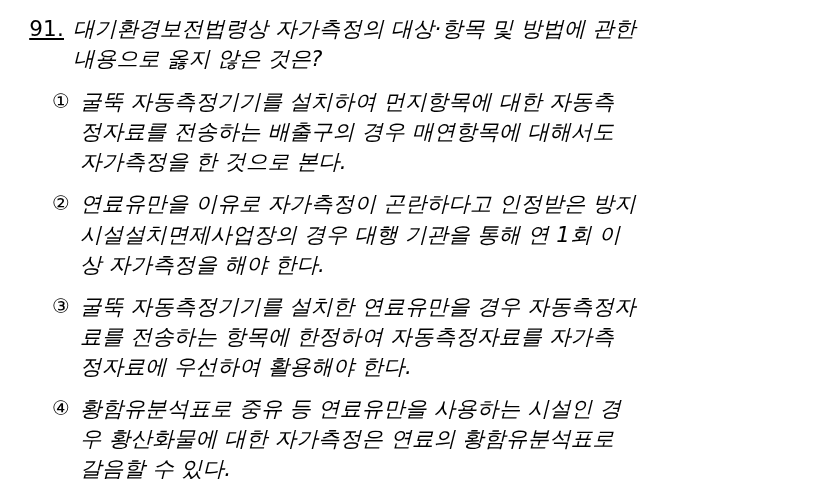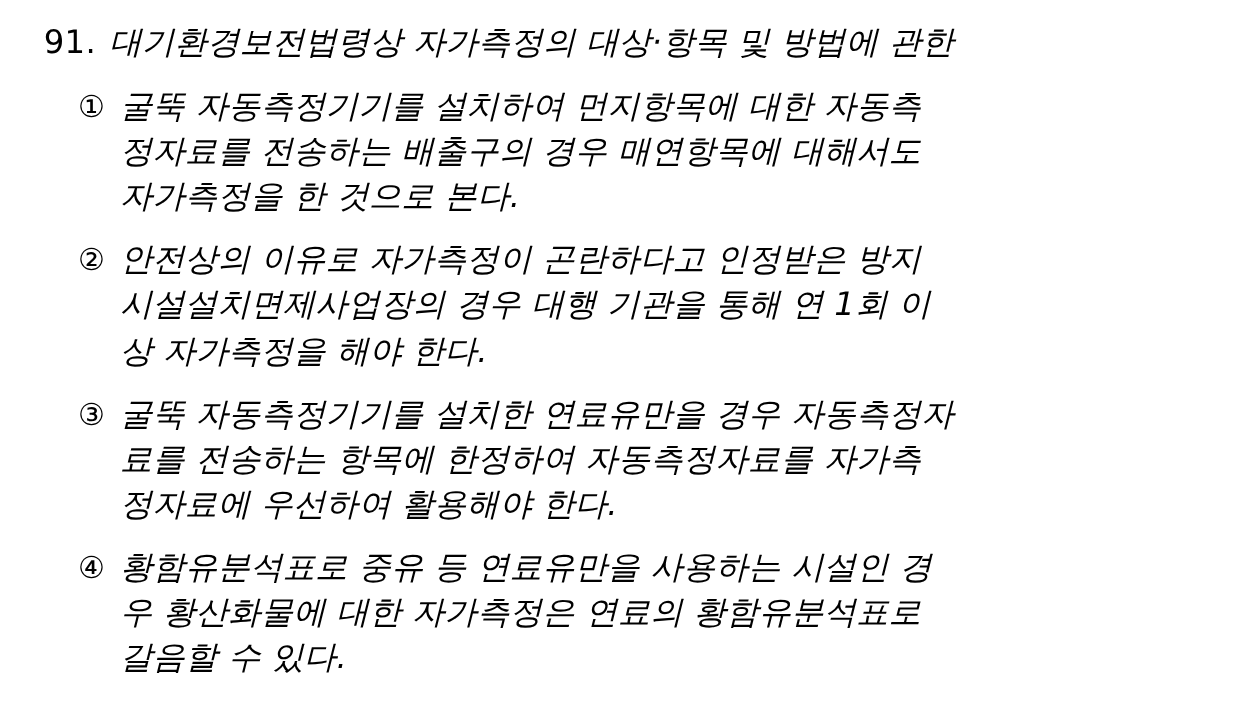--- a/index.html
+++ b/index.html
@@ -27,20 +27,21 @@
     font-size: 21.5px;
     line-height: 1.40;
     letter-spacing: 0.2px;
   }
   .q-number {
     flex: 0 0 auto;
     width: 46px;
     text-align: right;
     padding-right: 9px;
     white-space: nowrap;
+    text-decoration: underline;
   }
   .q-text {
     flex: 1 1 auto;
     word-break: keep-all;
     font-style: italic;
   }
   .q-text .line {
     display: block;
     white-space: pre;
   }
@@ -78,38 +79,39 @@
 </style>
 </head>
 <body>
 
 <div class="page">
 
   <div class="question">
     <span class="q-number">91.</span>
     <span class="q-text">
       <span class="line">대기환경보전법령상 자가측정의 대상·항목 및 방법에 관한</span>
+      <span class="line">내용으로 옳지 않은 것은?</span>
     </span>
   </div>
 
   <div class="choices">
 
     <div class="choice">
       <span class="choice-marker">①</span>
       <span class="choice-text">
         <span class="line">굴뚝 자동측정기기를 설치하여 먼지항목에 대한 자동측</span>
         <span class="line">정자료를 전송하는 배출구의 경우 매연항목에 대해서도</span>
         <span class="line">자가측정을 한 것으로 본다.</span>
       </span>
     </div>
 
     <div class="choice">
       <span class="choice-marker">②</span>
       <span class="choice-text">
-        <span class="line">안전상의 이유로 자가측정이 곤란하다고 인정받은 방지</span>
+        <span class="line">연료유만을 이유로 자가측정이 곤란하다고 인정받은 방지</span>
         <span class="line">시설설치면제사업장의 경우 대행 기관을 통해 연 1회 이</span>
         <span class="line">상 자가측정을 해야 한다.</span>
       </span>
     </div>
 
     <div class="choice">
       <span class="choice-marker">③</span>
       <span class="choice-text">
         <span class="line">굴뚝 자동측정기기를 설치한 연료유만을 경우 자동측정자</span>
         <span class="line">료를 전송하는 항목에 한정하여 자동측정자료를 자가측</span>

